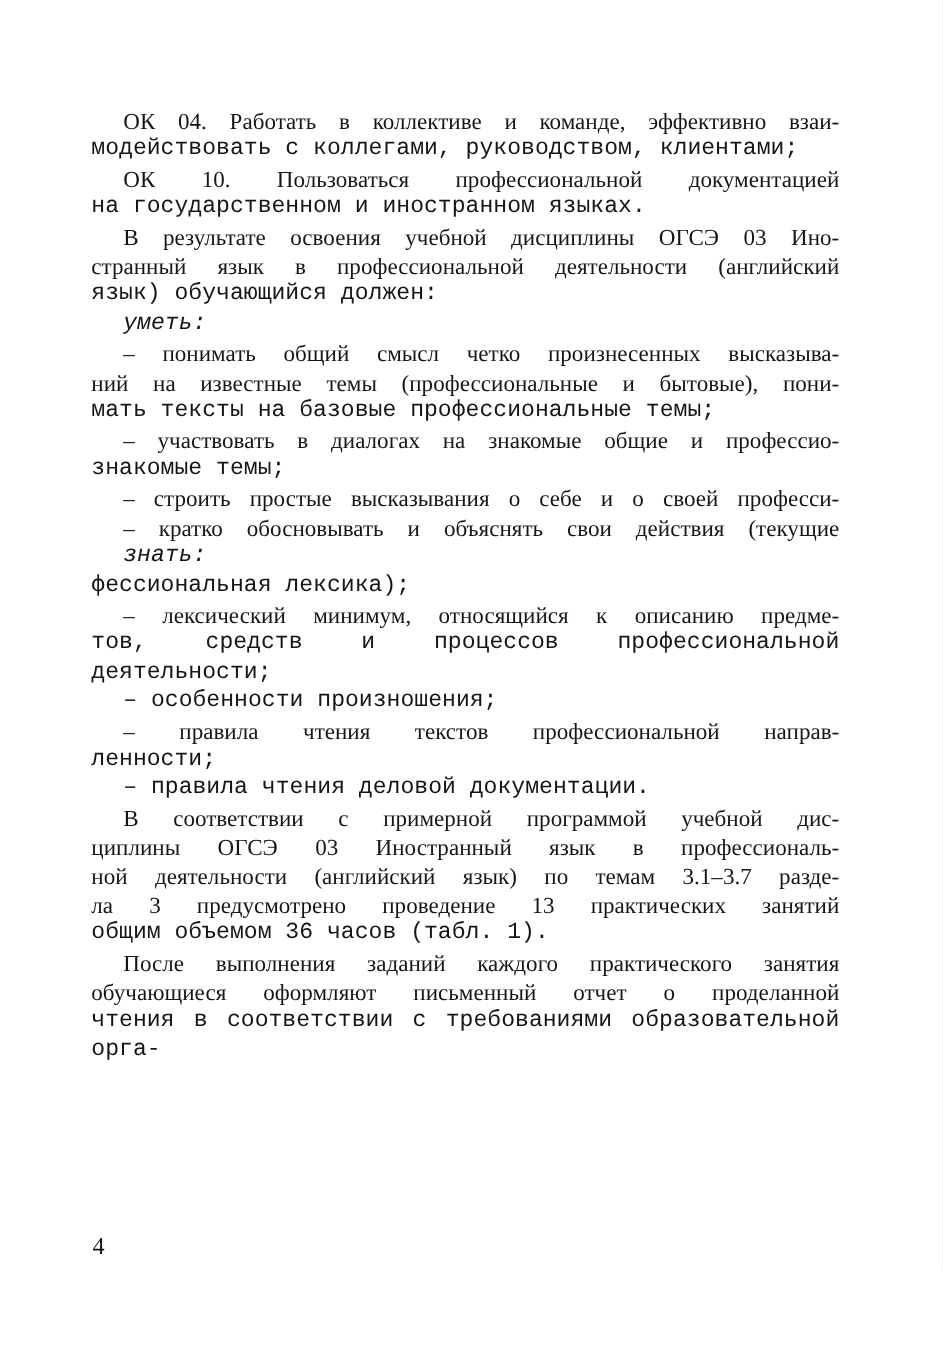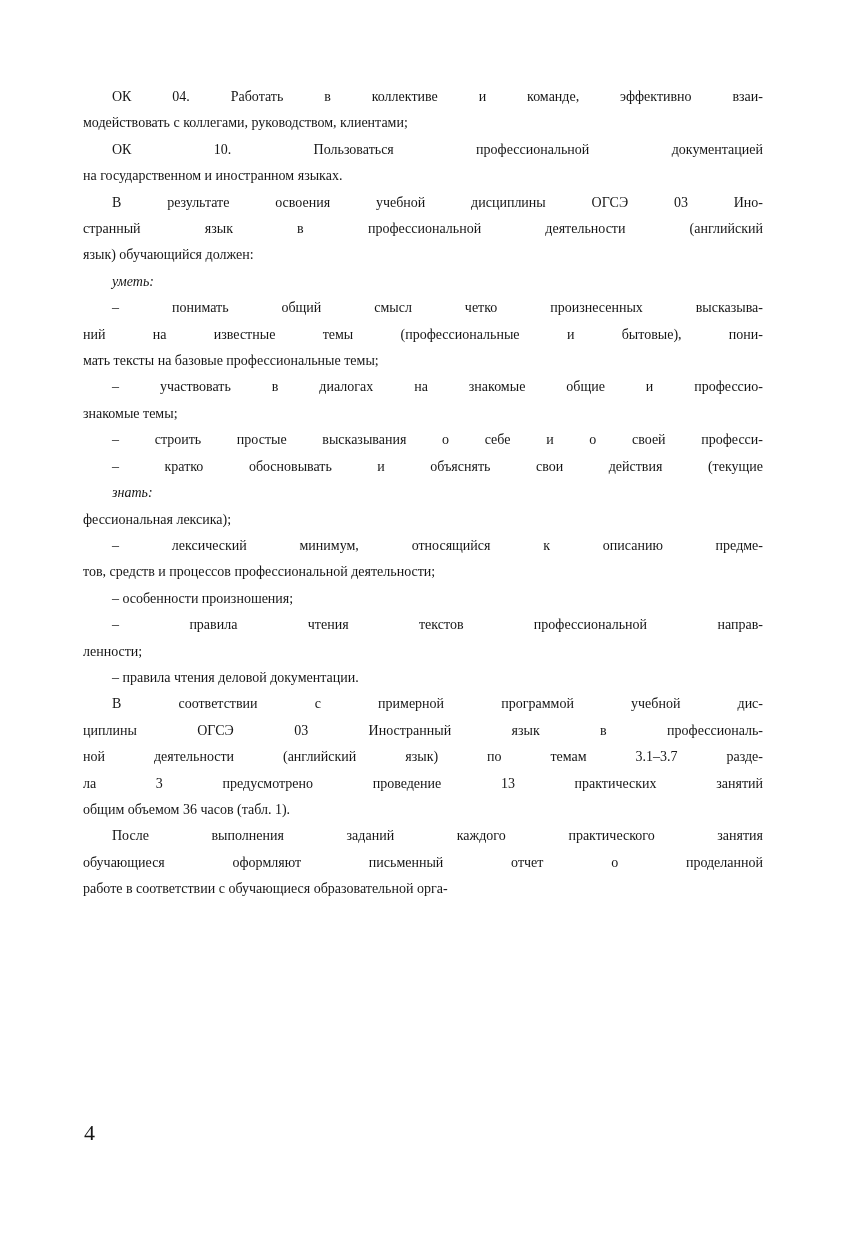--- a/index.html
+++ b/index.html
@@ -13,33 +13,34 @@
     height: 1241px;
     margin: 0 auto;
     background: #ffffff;
     color: #161616;
     font-family: "Liberation Serif", "DejaVu Serif", serif;
     overflow: hidden;
   }
   .text-block {
     position: absolute;
     left: 83px;
-    top: 84px;
+    top: 97px;
     width: 680px;
-    font-size: 14px;
+    font-size: 21px;
     line-height: 26.4px;
   }
   .para { margin: 0; padding: 0; }
   .para.italic { font-style: italic; }
   .line {
     text-align: justify;
     text-align-last: justify;
   }
   .line.last {
     text-align-last: left;
+    font-family: Liberation Mono, monospace;
   }
   .line.first {
     text-indent: 29px;
   }
   .page-number {
     position: absolute;
     left: 84px;
     top: 1118px;
     font-size: 22px;
     line-height: 30px;
@@ -104,17 +105,17 @@
       <div class="para">
         <div class="line first">В соответствии с примерной программой учебной дис-</div>
         <div class="line">циплины ОГСЭ 03 Иностранный язык в профессиональ-</div>
         <div class="line">ной деятельности (английский язык) по темам 3.1–3.7 разде-</div>
         <div class="line">ла 3 предусмотрено проведение 13 практических занятий</div>
         <div class="line last">общим объемом 36 часов (табл. 1).</div>
       </div>
       <div class="para">
         <div class="line first">После выполнения заданий каждого практического занятия</div>
         <div class="line">обучающиеся оформляют письменный отчет о проделанной</div>
-        <div class="line last">работе в соответствии с обучающиеся образовательной орга-</div>
+        <div class="line last">чтения в соответствии с требованиями образовательной орга-</div>
       </div>
     </div>
   <div class="page-number">4</div>
 </div>
 
 </body></html>

